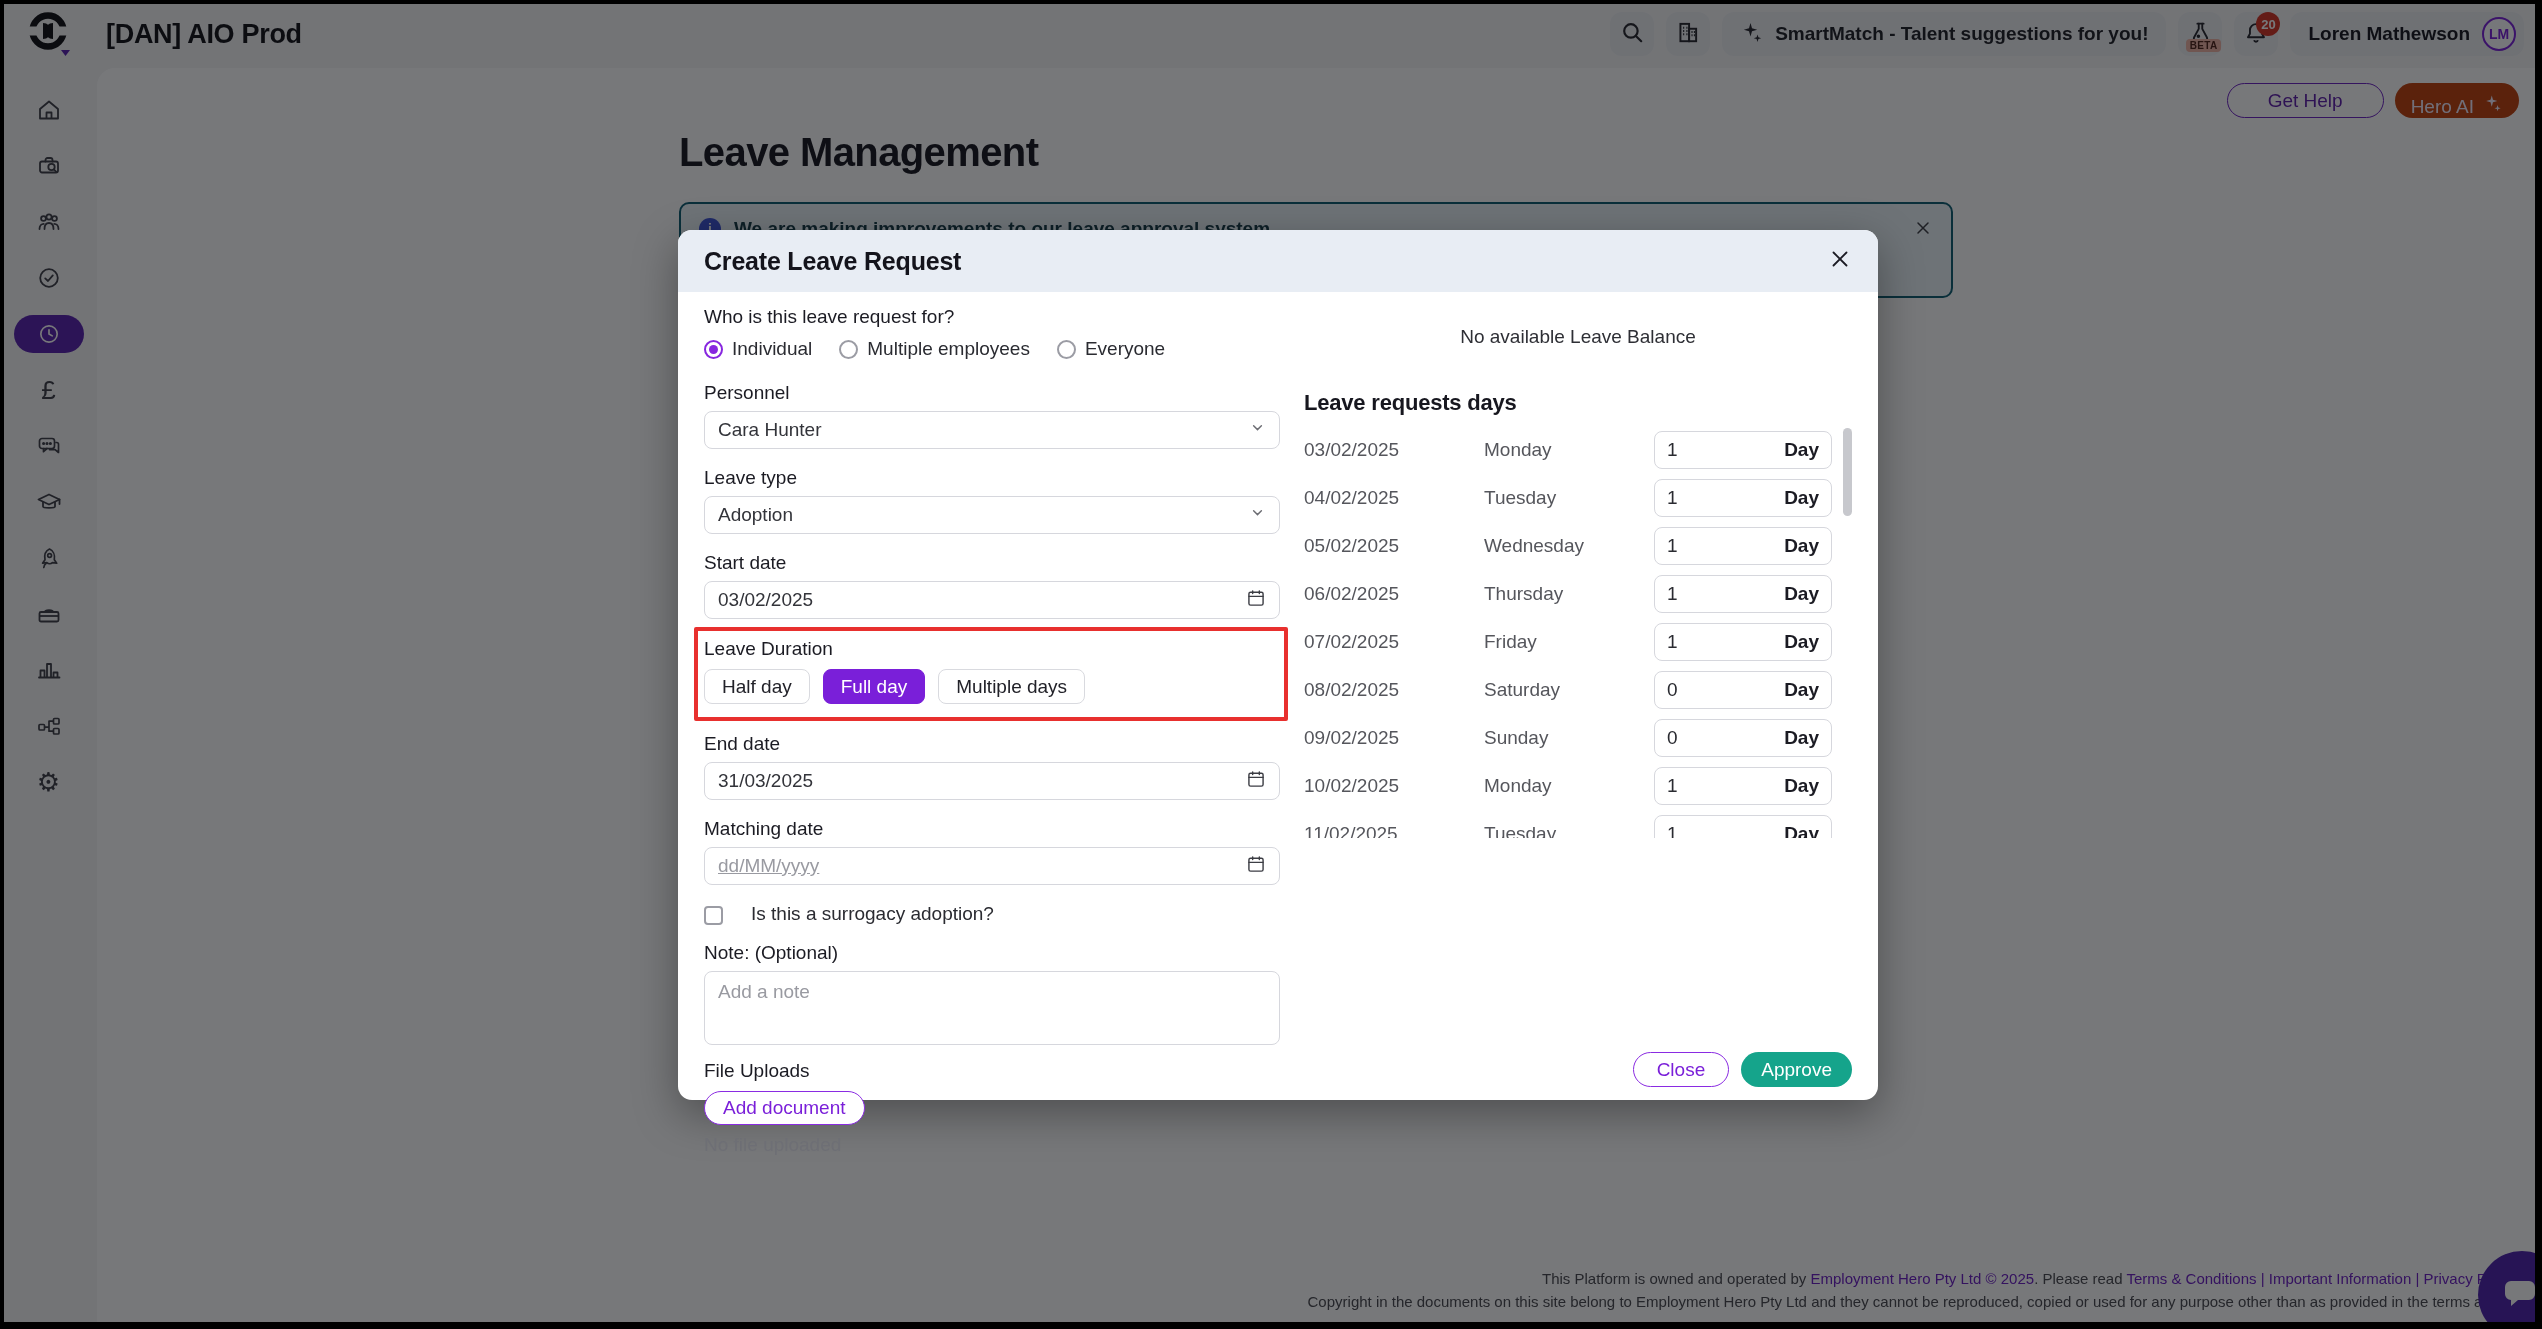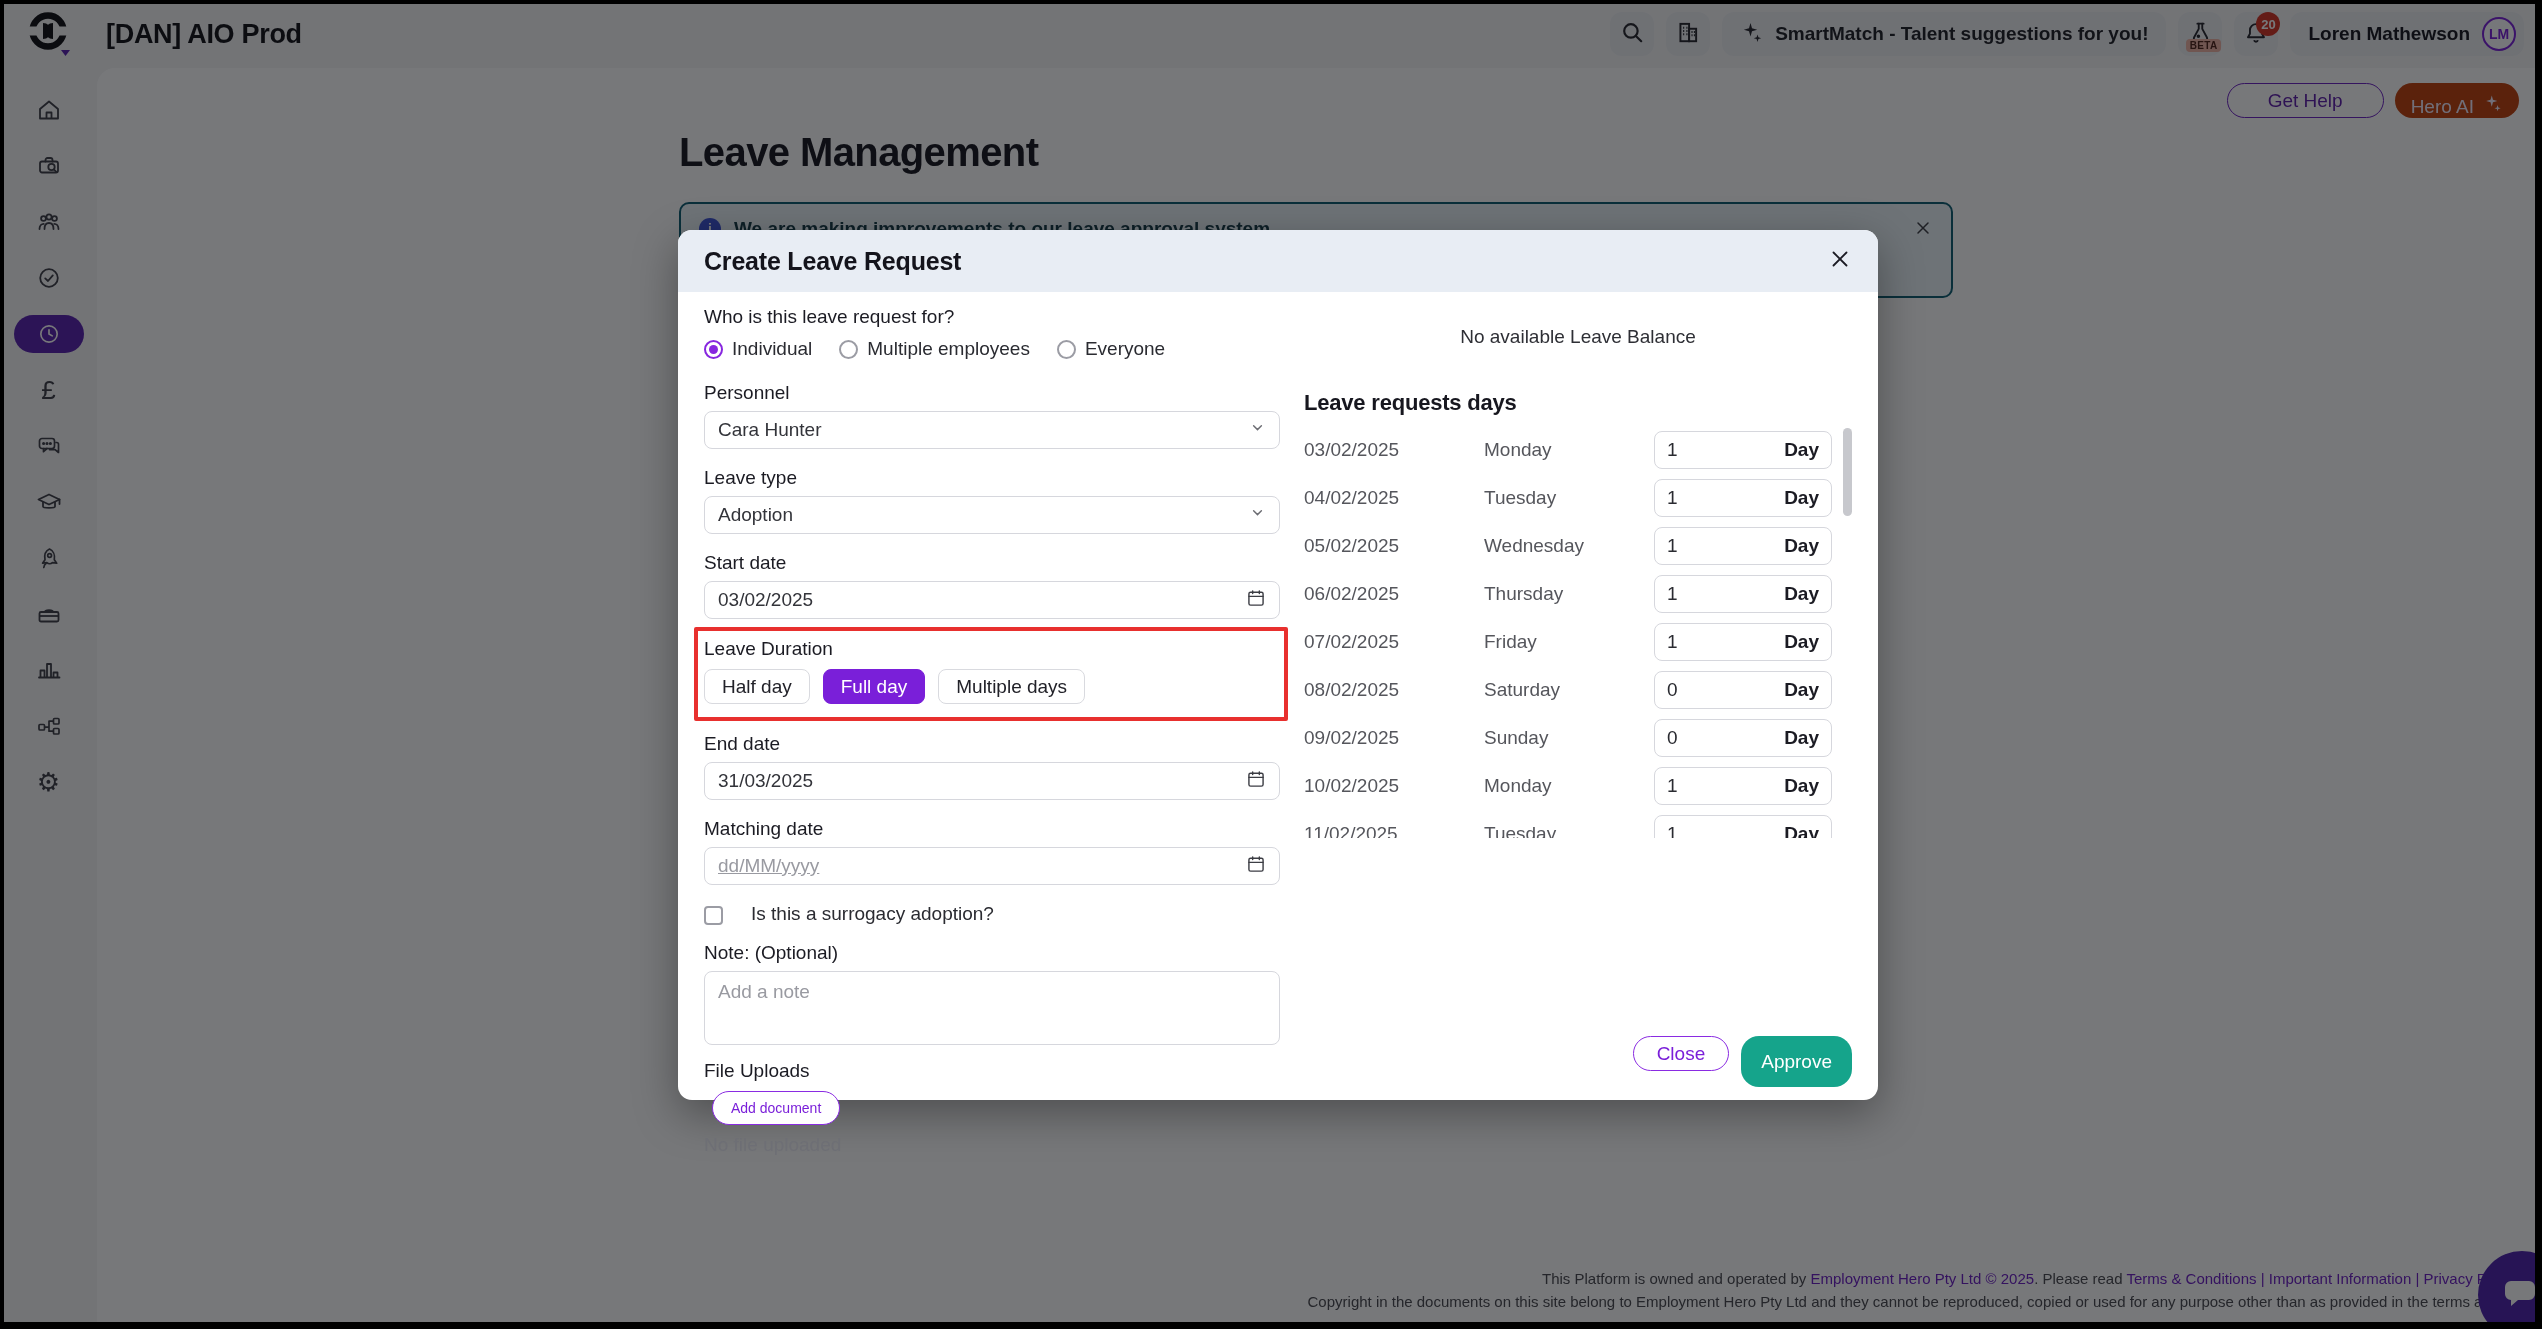--- a/index.html
+++ b/index.html
@@ -67,38 +67,38 @@
   .start-wrap { margin-bottom:8px; }
   .red-box { border:4px solid #e8302e; border-radius:2px; margin:0 -8px 12px -10px; padding:7px 8px 13px 6px; }
   .dur-row { display:flex; gap:13px; margin-top:9px; }
   .dur-btn { height:35px; padding:0 17px; border-radius:8px; border:1px solid #d9dadf; background:#fff; color:#222229; font-size:19px; display:flex; align-items:center; }
   .dur-btn.selected { background:#7a1fd9; border-color:#7a1fd9; color:#fff; }
 
   .check-row { display:flex; align-items:flex-end; gap:28px; margin:3px 0 17px; color:#2a2b31; }
   .checkbox { width:19px; height:19px; border:2px solid #9b9ca4; border-radius:4px; background:#fff; flex:0 0 auto; }
 
   .note-area { height:74px; border:1px solid #d6d7dd; border-radius:8px; padding:9px 13px; color:#999aa1; margin-bottom:15px; }
-  .adddoc-btn { display:inline-flex; align-items:center; height:34px; padding:0 18px; border-radius:17px; border:1.5px solid #8a2be2; color:#7a1fd9; background:#fff; font-size:14px; margin:2px 8px 9px; }
+  .adddoc-btn { display:inline-flex; align-items:center; height:34px; padding:0 18px; border-radius:17px; border:1.5px solid #8a2be2; color:#7a1fd9; background:#fff; font-size:19px; margin:2px 0 9px; }
   .nofile { color:#6e6f75; }
 
   .balance { text-align:center; color:#2e2f35; margin:22px 0 42px; }
   .days-title { font-size:22px; font-weight:800; color:#17171f; margin-bottom:10px; letter-spacing:-0.2px; }
   .days-list { position:relative; height:412px; overflow:hidden; padding-right:20px; }
   .day-row { display:flex; align-items:center; height:48px; }
   .day-date { width:180px; color:#55565c; }
   .day-name { flex:1; color:#55565c; }
   .day-input { width:178px; height:38px; border:1px solid #d6d7dd; border-radius:8px; display:flex; align-items:center; justify-content:space-between; padding:0 12px; background:#fff; }
   .day-val { color:#2a2b31; }
   .day-unit { font-weight:700; color:#1b1b23; }
   .scrollbar { position:absolute; right:0; top:2px; width:9px; height:408px; }
   .scroll-thumb { width:9px; height:88px; border-radius:5px; background:#c7c8cd; }
 
   .modal-actions { position:absolute; right:26px; bottom:13px; display:flex; gap:12px; }
   .btn-close { height:35px; padding:0 23px; border-radius:18px; border:1.5px solid #8a2be2; color:#7a1fd9; background:#fff; font-size:19px; display:flex; align-items:center; }
-  .btn-approve { height:51px; padding:0 20px; border-radius:18px; background:#15a48b; color:#fff; font-size:19px; display:flex; align-items:center; }
+  .btn-approve { height:35px; padding:0 20px; border-radius:18px; background:#15a48b; color:#fff; font-size:19px; display:flex; align-items:center; }
 </style>
 </head>
 <body>
 
 <div class="topbar">
   <div class="logo">
     <svg width="46" height="50" viewBox="0 0 46 50">
       <circle cx="22" cy="22" r="15.5" fill="none" stroke="#101014" stroke-width="6.5"></circle>
       <rect x="0" y="17.5" width="44" height="9" fill="#f6f6f7"></rect>
       <path d="M17 14 a8 8 0 0 1 0 16 z" fill="#101014"></path>

